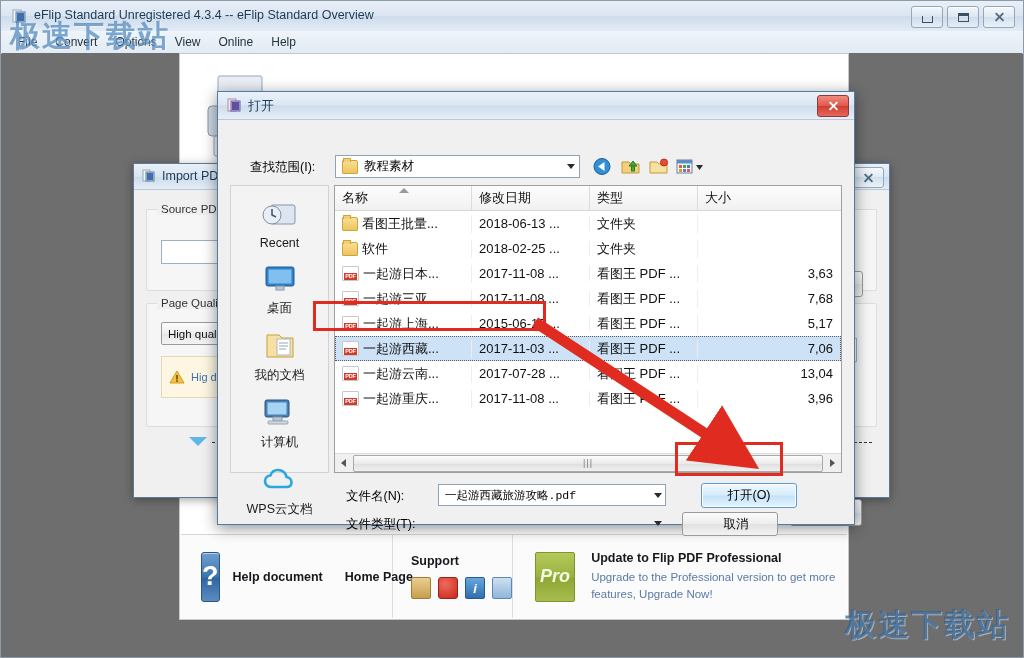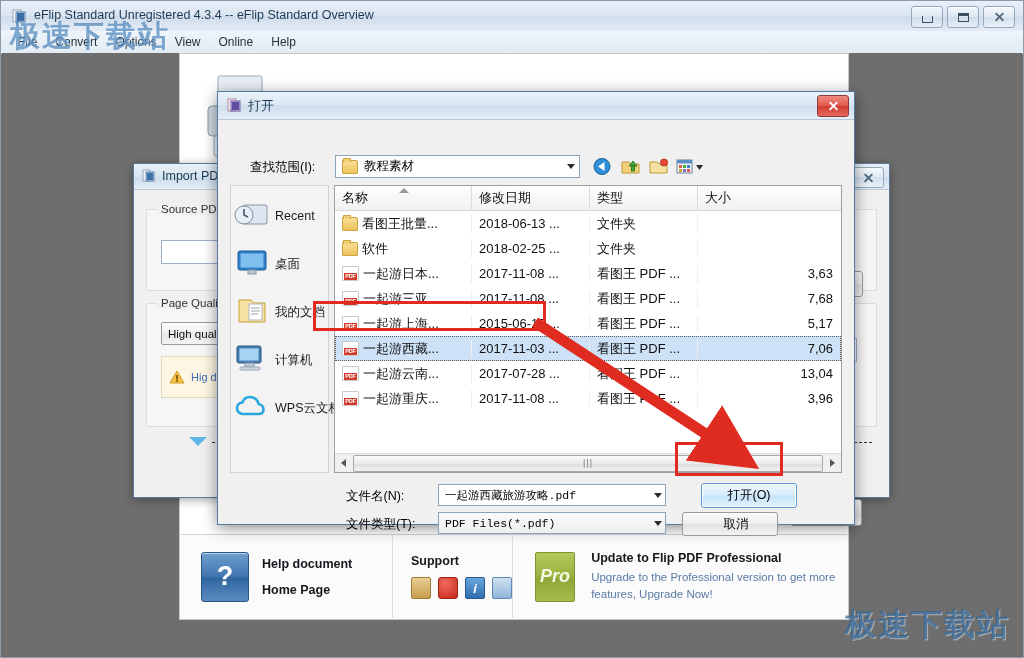--- a/index.html
+++ b/index.html
@@ -81,21 +81,21 @@
     border-right:1px solid #dcdcdc;box-sizing:border-box;
   }
   .qmark-btn{
     width:46px;height:48px;border-radius:3px;
     background:linear-gradient(to bottom,#6f9fd0,#3e74ad 50%,#2f659f 52%,#5a8cc1);
     border:1px solid #2b5584;
     color:#fff;font-size:27px;font-weight:bold;
     display:flex;align-items:center;justify-content:center;
     box-shadow:inset 0 1px 0 rgba(255,255,255,.5);
   }
-  .help-links{display:flex;flex-direction:column;gap:12px;}
+  .help-links{display:flex;gap:22px;}
   .help-links span{font-size:12.5px;font-weight:bold;color:#15181c;white-space:nowrap;}
   #help-support{
     width:120px;padding-left:18px;box-sizing:border-box;
     display:flex;flex-direction:column;justify-content:center;gap:9px;
     border-right:1px solid #dcdcdc;
   }
   #help-support .sup-title{font-size:12.5px;font-weight:bold;color:#15181c;}
   .sup-icons{display:flex;gap:7px;}
   .sup-ic{width:20px;height:20px;border-radius:2px;}
   #help-pro{
@@ -209,21 +209,21 @@
   }
   .cb-arrow{width:0;height:0;border-left:4px solid transparent;border-right:4px solid transparent;border-top:5px solid #2c2c2c;}
   #od-toolbar{position:absolute;left:362px;top:0;display:flex;align-items:center;gap:7px;height:23px;}
   .tb-ic{width:21px;height:19px;position:relative;}
   
   #places-bar{
     position:absolute;left:12px;top:66px;width:99px;height:288px;
     background:#f3f3f3;border:1px solid #d2d2d2;box-sizing:border-box;
     display:flex;flex-direction:column;align-items:center;padding-top:12px;gap:12px;
   }
-  .place{display:flex;flex-direction:row;align-items:center;width:100%;gap:2px;}
+  .place{display:flex;flex-direction:column;align-items:center;width:100%;gap:2px;}
   .place .pl-label{font-size:12.5px;color:#1b1b1b;white-space:nowrap;}
   .pl-ic{width:42px;height:36px;position:relative;}
   
   #file-list{
     position:absolute;left:116px;top:66px;right:12px;height:288px;
     background:#fff;border:1px solid #a0a0a0;box-sizing:border-box;overflow:hidden;
   }
   #fl-header{
     display:flex;height:24px;background:linear-gradient(to bottom,#fdfdfd,#f1f1f1);
     border-bottom:1px solid #d6d6d6;
@@ -679,21 +679,20 @@
       </div>
     </div>
 
     <span id="fn-label">文件名(N):</span>
     <div id="fn-combo">一起游西藏旅游攻略.pdf</div>
     <div class="fld-arrow" style="left:432px;top:365px;">
         <span class="cb-arrow"></span>
       </div>
 
     <span id="ft-label">文件类型(T):</span>
-    <div id="ft-combo">PDF Files(*.pdf)</div>
     <div class="fld-arrow" style="left:432px;top:393px;">
         <span class="cb-arrow"></span>
       </div>
 
     <div id="btn-open">打开(O)</div>
     <div id="btn-cancel">取消</div>
   </div>
 </div>
 
 <div id="ann-rect-row"></div>

